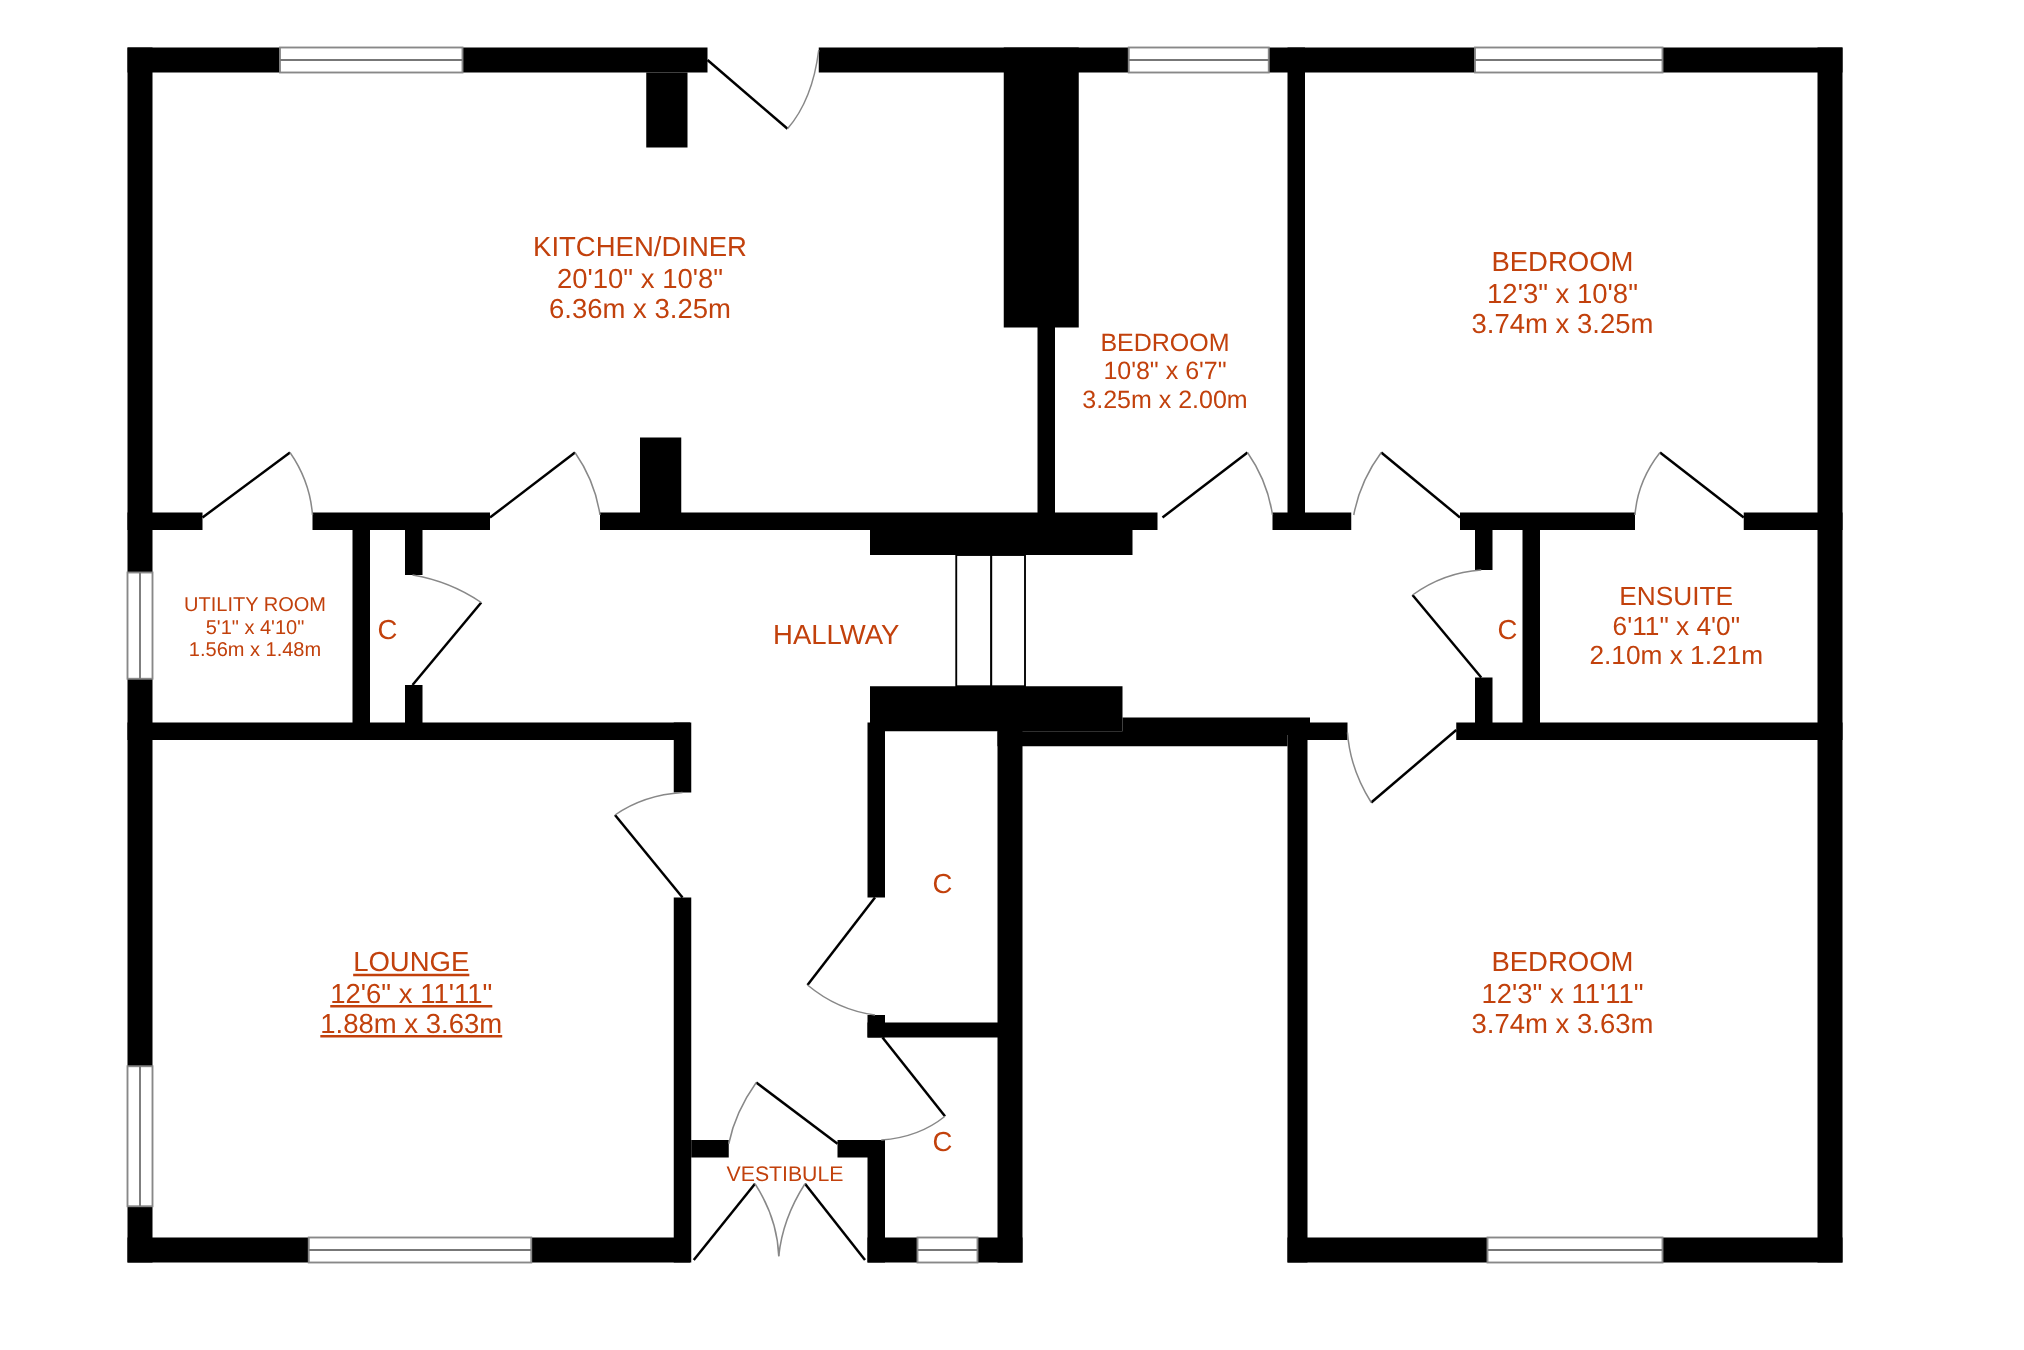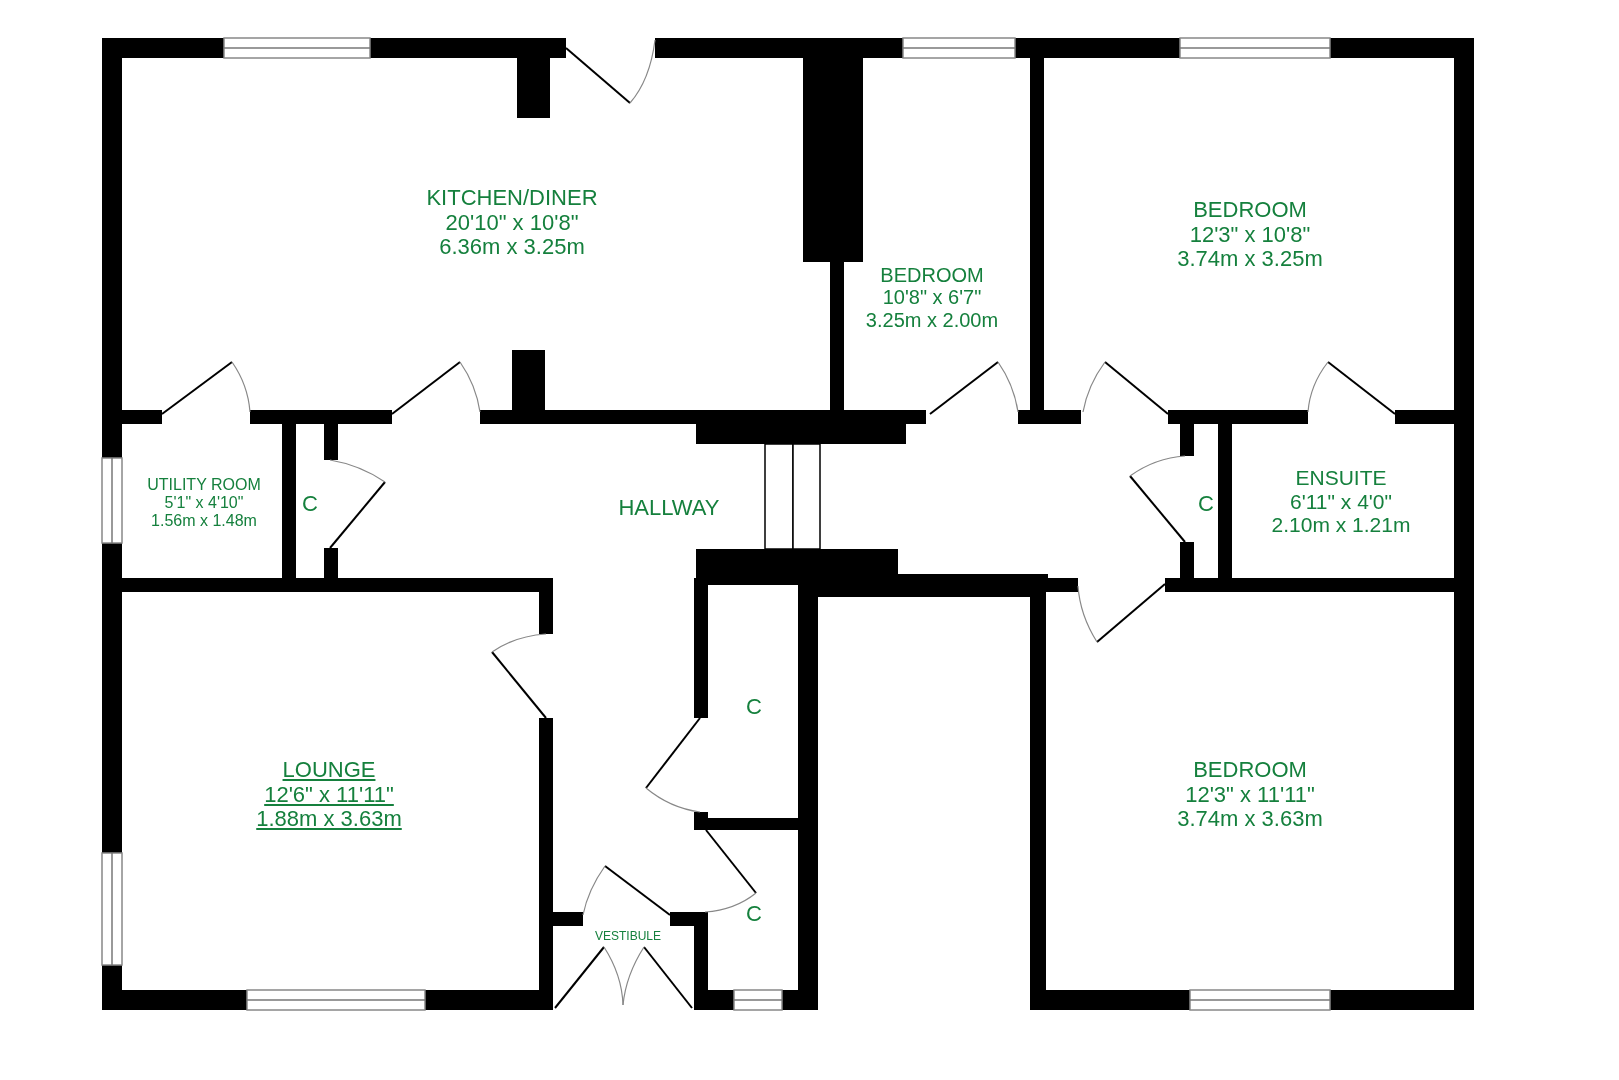--- a/index.html
+++ b/index.html
@@ -4,25 +4,25 @@
 <style>
   html, body { margin: 0; padding: 0; background: #ffffff; }
   body { width: 1619px; height: 1080px; overflow: hidden; font-family: "Liberation Sans", sans-serif; }
   #plan { position: absolute; left: 0; top: 0; width: 1619px; height: 1080px; }
   .wall { fill: #000000; }
   .win { fill: #ffffff; stroke: #888888; stroke-width: 1.5; }
   .win-line { stroke: #777777; stroke-width: 1.5; }
   .door-leaf { stroke: #000000; stroke-width: 2; fill: none; }
   .door-arc { stroke: #888888; stroke-width: 1.2; fill: none; }
   .stair { fill: #ffffff; stroke: #000000; stroke-width: 1.5; }
-  .label { position: absolute; text-align: center; color: #15803d; line-height: 1.12; white-space: nowrap; transform: translateX(-50%); }
+  .label { position: absolute; text-align: center; color: #c2410c; line-height: 1.12; white-space: nowrap; transform: translateX(-50%); }
   .label .n, .label .d { display: block; }
   .lg { font-size: 22px; }
   .sm { font-size: 16px; }
-  .xs { font-size: 12px; }
+  .xs { font-size: 17px; }
 </style>
 </head>
 <body>
 
 <svg id="plan" viewBox="0 0 1619 1080" xmlns="http://www.w3.org/2000/svg">
 
   <g>
 
     <rect class="wall" x="102" y="38" width="122" height="20"></rect>
     <rect class="wall" x="370" y="38" width="196" height="20"></rect>

